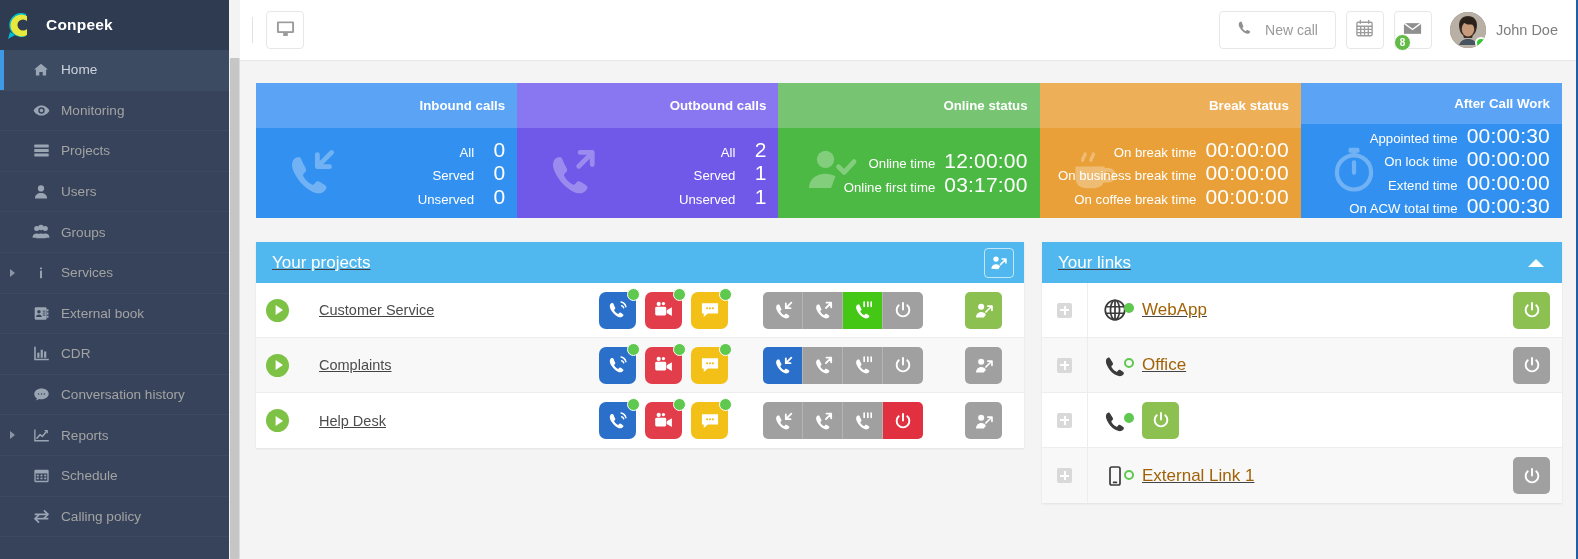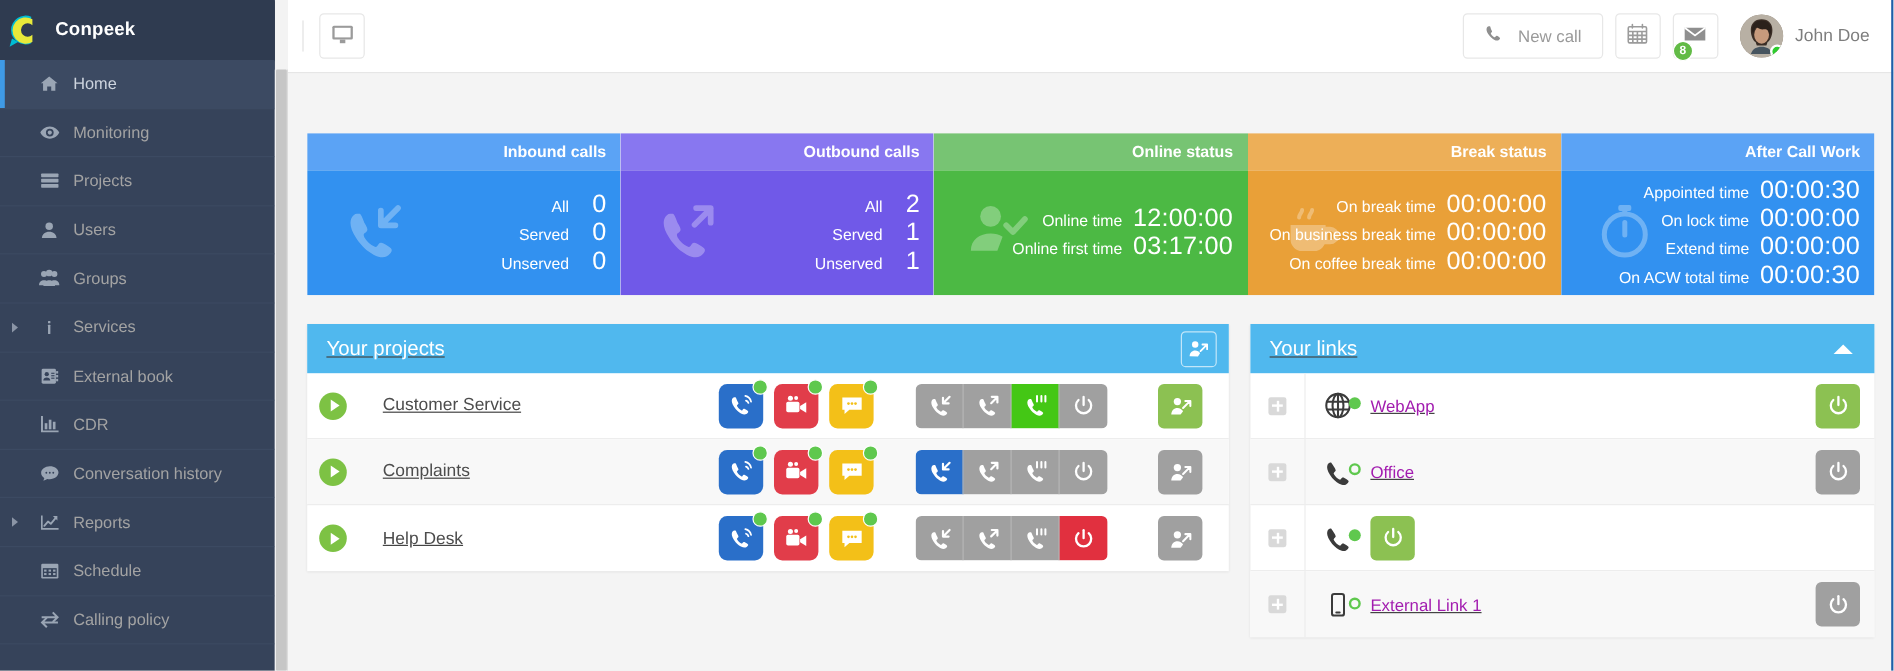--- a/index.html
+++ b/index.html
@@ -64,21 +64,20 @@
   .sb-thumb{
     position:absolute; left:1px; top:0; width:9px; height:501px;
     background:#c6c6c6; border-radius:1px;
   }
 
   
   .main{
     flex:1; height:559px; position:relative; background:#f4f4f4;
     display:flex; flex-direction:column;
     margin-left:11px;
-    gap:28px;
   }
   .topbar{
     height:61px; background:#fff; border-bottom:1px solid #e6e6e6;
     display:flex; align-items:center; justify-content:space-between;
     padding:0 20px 0 12px;
     position:relative;
   }
   .topbar-left{ display:flex; align-items:center; }
   .tb-divider{ width:1px; height:26px; background:#e2e2e2; margin-right:13px; }
   .screen-btn{
@@ -116,21 +115,21 @@
     background:#2ecc2e; border:2px solid #fff;
   }
   .user-name{ font-size:14.5px; color:#7d7d7d; }
 
   .content{ padding:22px 16px 0 16px; flex:1; overflow:hidden; }
 
   
   .cards{ display:flex; width:100%; height:135px; }
   .card{ flex:1; display:flex; flex-direction:column; position:relative; overflow:hidden;}
   .card-head{
-    height:31px; display:flex; align-items:center; justify-content:flex-end;
+    height:45px; display:flex; align-items:center; justify-content:flex-end;
     padding-right:12px; color:#fff; font-weight:bold; font-size:13.3px;
   }
   .card-body{
     flex:1; position:relative; display:flex;align-items:center;justify-content:flex-end;
     padding-right:12px;
   }
   .card-bgicon{
     position:absolute; left:28px; top:50%; transform:translateY(-50%);
     opacity:.30;
   }
@@ -226,21 +225,21 @@
   }
   .plus-box{
     width:15px;height:15px; background:#d9d9d9; border-radius:2px; position:relative;
   }
   .plus-box:before,.plus-box:after{
     content:""; position:absolute; background:#fff;
   }
   .plus-box:before{ left:6.5px; top:3px; width:2px; height:9px; }
   .plus-box:after{ left:3px; top:6.5px; width:9px; height:2px; }
   .lico{ width:54px; display:flex;align-items:center;justify-content:center; flex:0 0 auto;}
-  .lname{ font-size:14px; color:#a21caf; flex:1; }
+  .lname{ font-size:17px; color:#a16207; flex:1; }
   .power-btn{
     width:37px;height:37px;border-radius:5px;background:#a0a0a0;
     display:flex;align-items:center;justify-content:center;cursor:pointer;
   }
   .power-btn.green{ background:#8cc152; }
 
   .right-edge{
     position:absolute; right:0; top:0; width:2px; height:559px; background:#1f5fa8;
   }
 </style>

